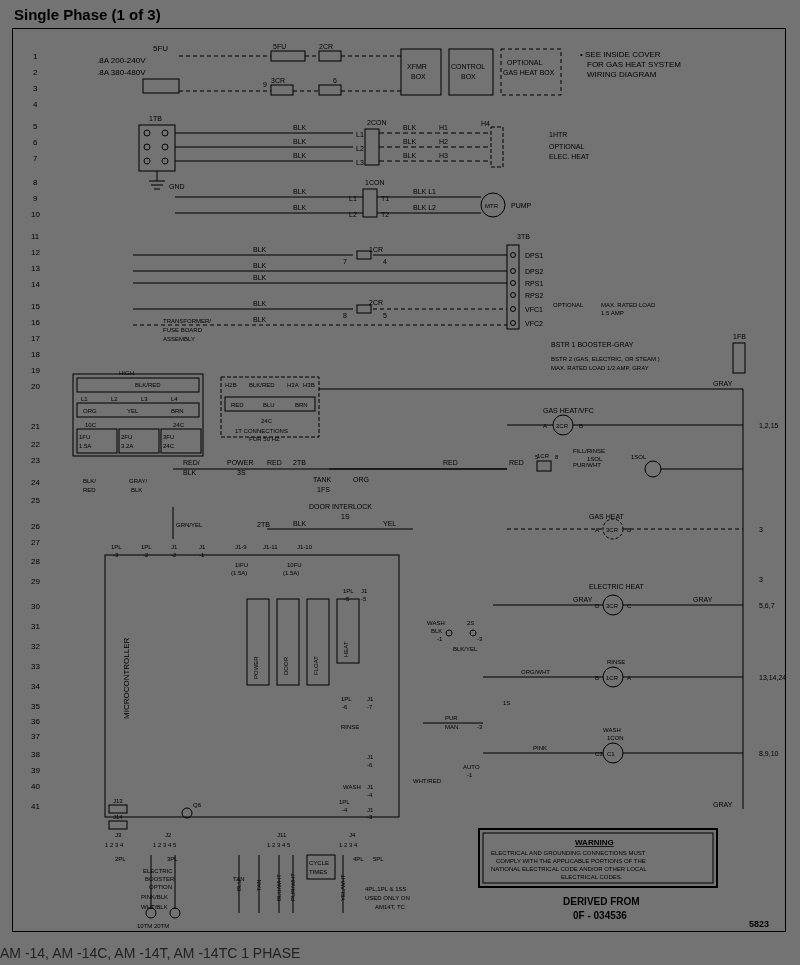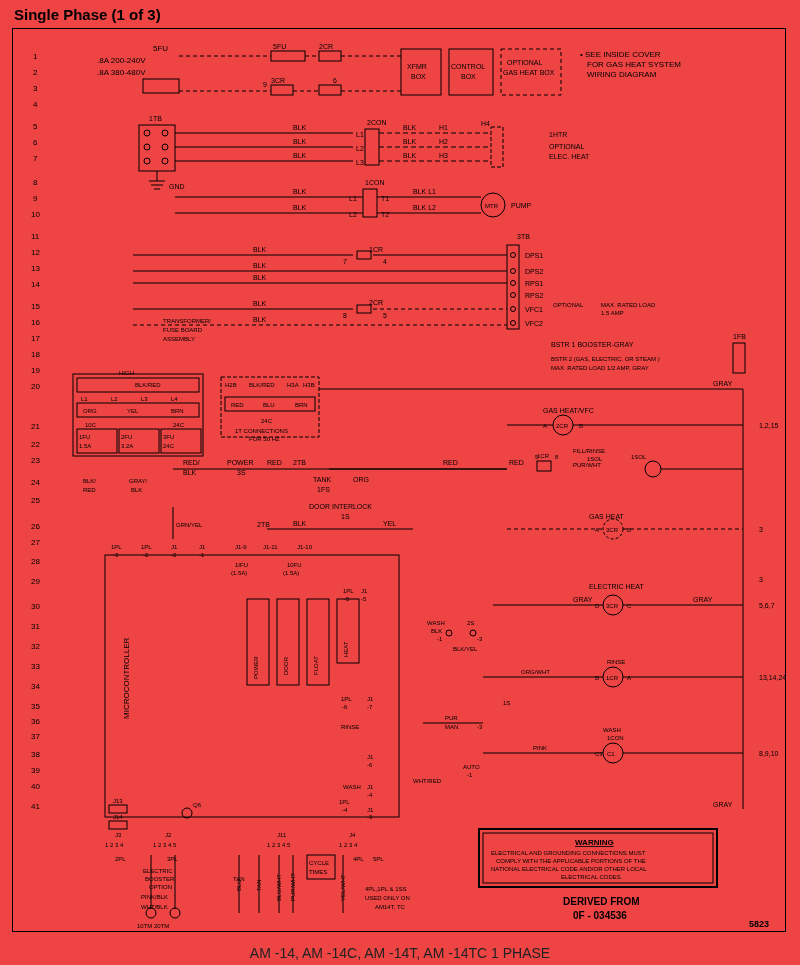--- a/index.html
+++ b/index.html
@@ -1,20 +1,20 @@
 <!DOCTYPE html>
 <html><head>
 <meta charset="utf-8">
 <style>
 html,body{margin:0;padding:0;background:#fff;font-family:Arial,Helvetica,sans-serif}
-.page{width:800px;height:965px;position:relative;background:#ef4444}
+.page{width:800px;height:965px;position:relative;background:#737373}
 .title{position:absolute;left:14px;top:6px;font-size:15px;font-weight:bold}
 .frame{position:absolute;left:12px;top:28px;width:774px;height:904px;border:1.5px solid #000;box-sizing:border-box}
 svg{position:absolute;left:0;top:0}
-.caption{position:absolute;left:0;bottom:4px;width:800px;text-align:center;font-size:14px;color:#222}
+.caption{position:absolute;left:0;bottom:4px;width:800px;text-align:left;font-size:14px;color:#222}
 text{font-family:Arial,Helvetica,sans-serif}
 .s{font-size:8px}
 .xs{font-size:7px}
 .xxs{font-size:6px}
 .m{font-size:9px}
 .lg{font-size:10px}
 .b{font-weight:bold}
 .u{text-decoration:underline}
 </style>
 </head>

